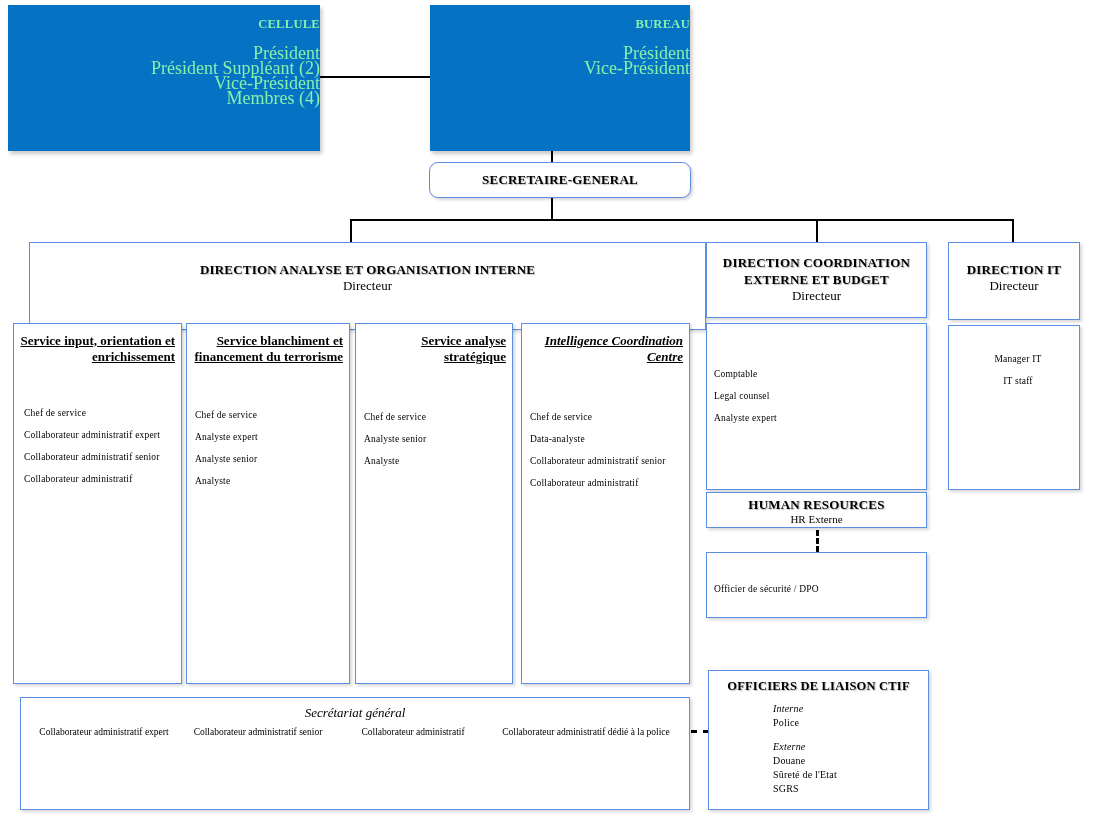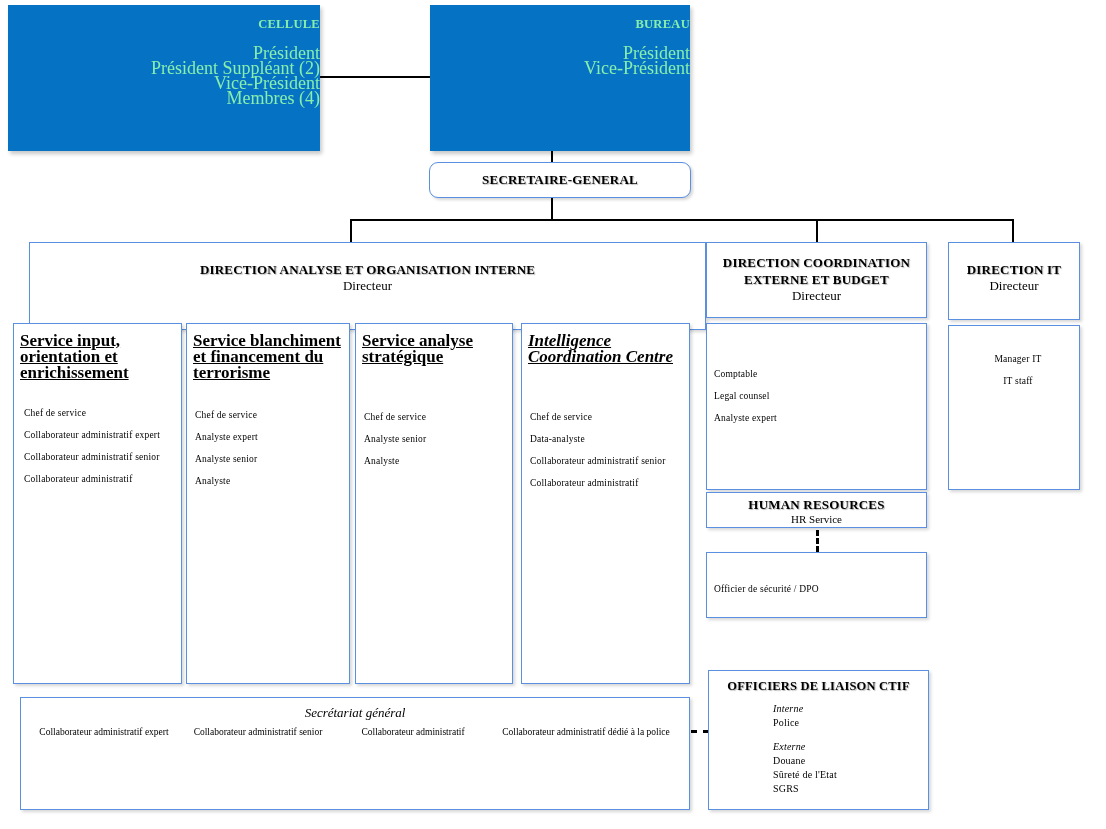--- a/index.html
+++ b/index.html
@@ -52,22 +52,22 @@
     text-align: center;
     letter-spacing: 0.2px;
     text-shadow: 1px 1px 1px rgba(0,0,0,0.28);
   }
   .hdr-sub {
     font-size: 13px;
     text-align: center;
   }
   .hdr-underline {
     font-weight: bold;
-    font-size: 17px;
-    text-align: left;
+    font-size: 13px;
+    text-align: right;
     text-decoration: underline;
     line-height: 16px;
     padding: 0 6px;
   }
   .hdr-italic {
     font-style: italic;
     font-size: 13px;
     text-align: center;
   }
 
@@ -199,21 +199,21 @@
 
   <div class="box" style="left:706px; top:323px; width:221px; height:167px;"></div>
   <div class="roles" style="left:714px; top:363px; width:212px;">
     <div>Comptable</div>
     <div>Legal counsel</div>
     <div>Analyste expert</div>
   </div>
 
   <div class="box" style="left:706px; top:492px; width:221px; height:36px;">
     <div class="hdr-bold" style="margin-top:4px;">HUMAN RESOURCES</div>
-    <div class="hdr-sub" style="font-size:11px;">HR Service</div>
+    <div class="hdr-sub" style="font-size:11px;">HR Externe</div>
   </div>
 
   <div class="v-dash" style="left:816px; top:530px; height:22px;"></div>
 
   <div class="box" style="left:706px; top:552px; width:221px; height:66px;"></div>
   <div class="roles" style="left:714px; top:578px; width:212px;">
     <div>Officier de sécurité / DPO</div>
   </div>
 
   <div class="box" style="left:948px; top:242px; width:132px; height:78px;">

